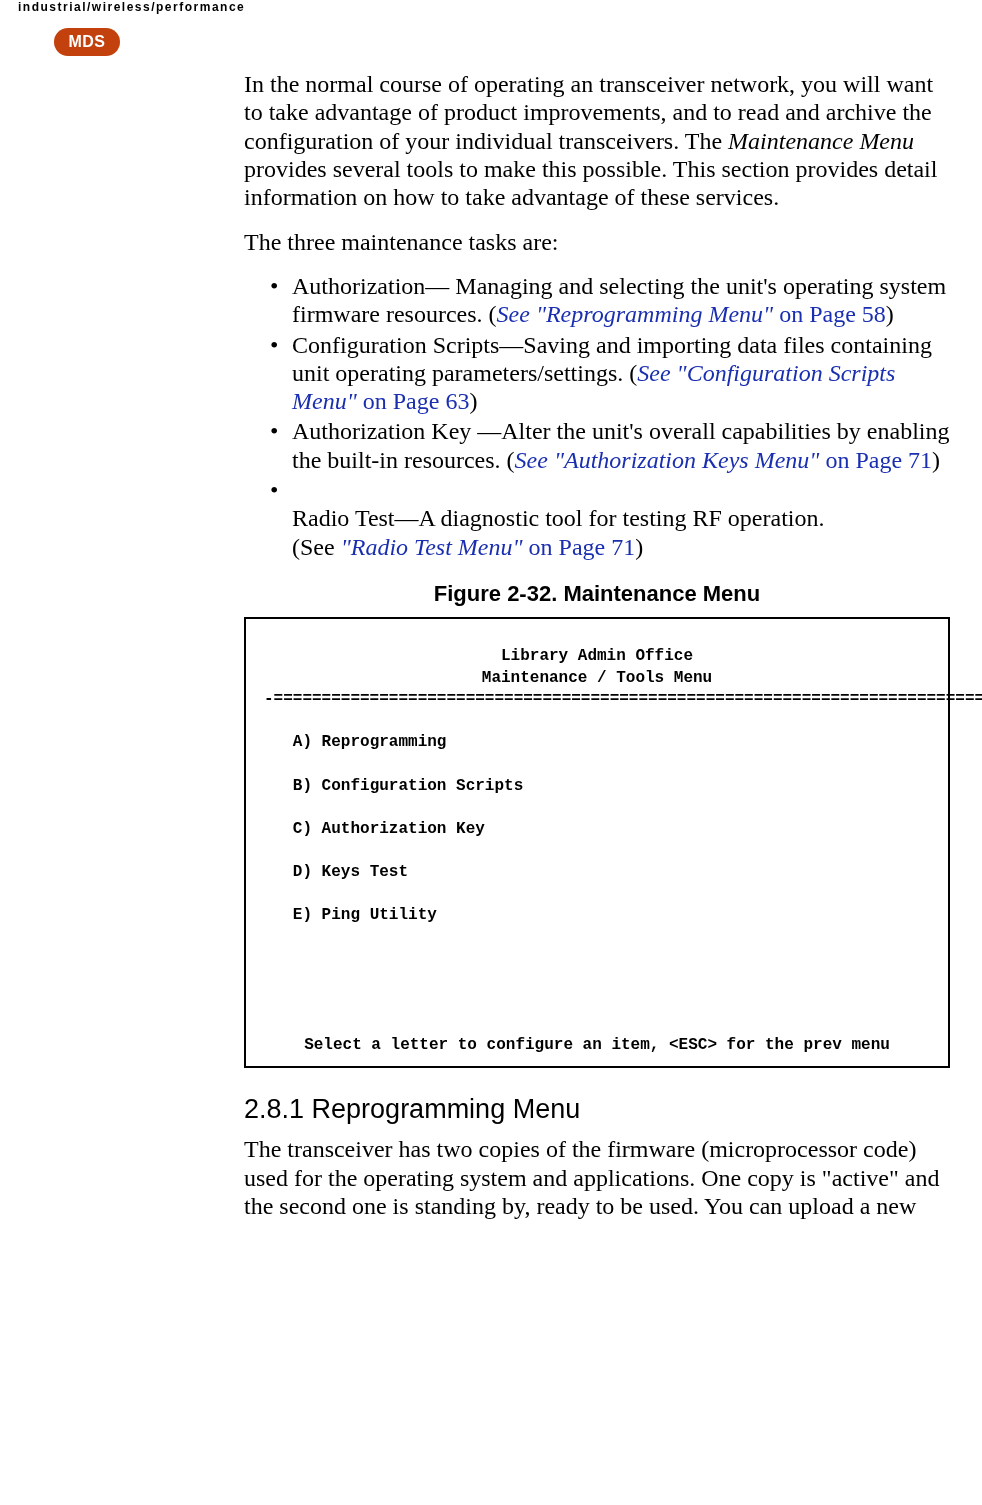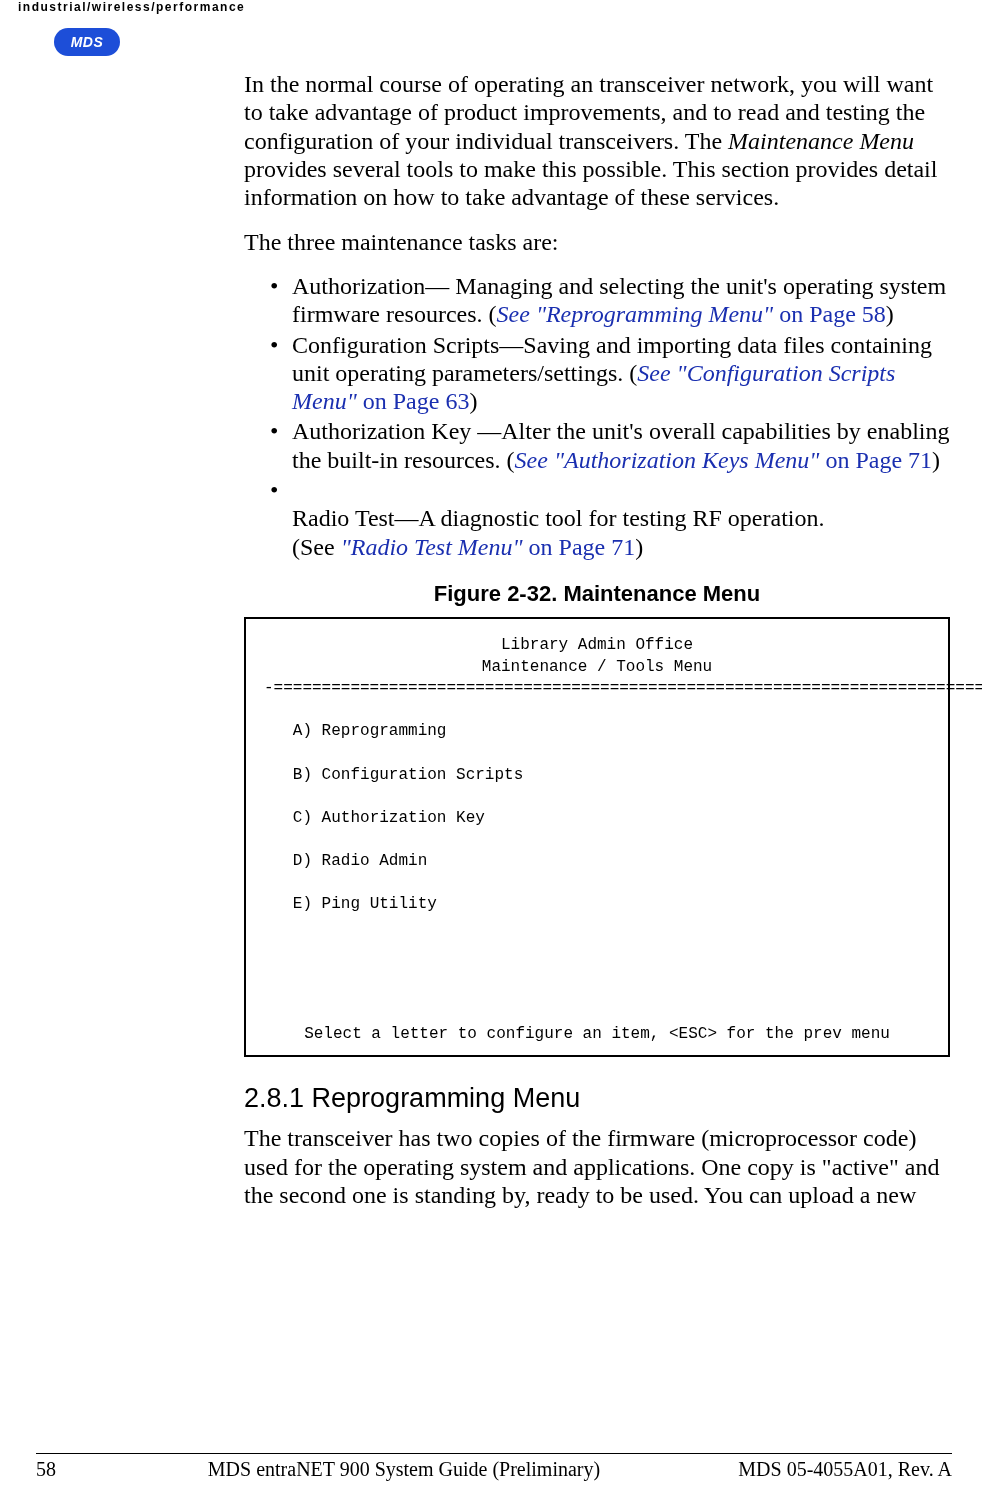--- a/index.html
+++ b/index.html
@@ -27,26 +27,25 @@
     color: #000;
   }
   .logo-wrap {
     position: absolute;
     top: 28px;
     left: 54px;
   }
   .logo {
     width: 66px;
     height: 28px;
-    background: #1d4ed8;
+    background: #c2410c;
     color: #fff;
     font-family: Arial, Helvetica, sans-serif;
     font-weight: bold;
-    font-size: 14px;
-    font-style: italic;
+    font-size: 16px;
     letter-spacing: 0.5px;
     border-radius: 14px / 14px;
     display: flex;
     align-items: center;
     justify-content: center;
     padding-bottom: 1px;
     box-sizing: border-box;
   }
   .content {
     position: absolute;
@@ -98,23 +97,23 @@
   .figure-caption {
     font-family: Arial, Helvetica, sans-serif;
     font-weight: bold;
     font-size: 22px;
     text-align: center;
     margin: 18px 0 10px 0;
   }
   .terminal-box {
     border: 2px solid #000;
     margin: 2px 0 26px 0;
-    padding: 16px 18px 10px 18px;
+    padding: 27px 18px 10px 18px;
     font-family: "Courier New", Courier, monospace;
-    font-weight: normal;
+    font-weight: bold;
     font-size: 16px;
     line-height: 1.35;
     white-space: pre;
   }
   h2.subsection {
     font-family: Arial, Helvetica, sans-serif;
     font-weight: normal;
     font-size: 27px;
     margin: 10px 0 6px 0;
   }
@@ -153,21 +152,21 @@
   <div class="tagline">industrial/wireless/performance</div>
 
   <div class="logo-wrap">
     <div class="logo">MDS</div>
   </div>
 
   <div class="content">
 
 
     <p class="body">
-      <span>In the normal course of operating an transceiver network, you will want to take advantage of product improvements, and to read and testing the configuration of your individual transceivers. The </span><span class="ital">Maintenance Menu</span><span> provides several tools to make this possible. This section provides detail information on how to take advantage of these services.</span>
+      <span>In the normal course of operating an transceiver network, you will want to take advantage of product improvements, and to read and archive the configuration of your individual transceivers. The </span><span class="ital">Maintenance Menu</span><span> provides several tools to make this possible. This section provides detail information on how to take advantage of these services.</span>
     </p>
 
     <p class="body">The three maintenance tasks are:</p>
 
     <ul class="tasks">
       <li>
         <span>Authorization— Managing and selecting the unit's operating system firmware resources. </span><span class="ital">(</span><span class="ref">See "Reprogramming Menu"</span><span class="refplain"> on Page 58</span><span class="ital">)</span>
       </li>
       <li>
         <span>Configuration Scripts—Saving and importing data files containing unit operating parameters/settings. </span><span class="ital">(</span><span class="ref">See "Configuration Scripts Menu"</span><span class="refplain"> on Page 63</span><span class="ital">)</span>
@@ -183,39 +182,32 @@
 
     <div class="figure-caption">Figure 2-32. Maintenance Menu</div>
 
     <div class="terminal-box"><div style="text-align:center;">Library Admin Office</div><div style="text-align:center;">Maintenance / Tools Menu</div><div style="text-align:center;">-==========================================================================-</div>
    <span>A) Reprogramming</span>
 
    <span>B) Configuration Scripts</span>
 
    <span>C) Authorization Key</span>
 
-   <span>D) Radio Admin</span>
+   <span>D) Keys Test</span>
 
    <span>E) Ping Utility</span>
 
 
 
 
 
 <div style="text-align:center;">Select a letter to configure an item, &lt;ESC&gt; for the prev menu</div></div>
 
     <h2 class="subsection">
       <span>2.8.1</span> <span>Reprogramming Menu</span>
     </h2>
 
     <p class="body">The transceiver has two copies of the firmware (microprocessor code) used for the operating system and applications. One copy is "active" and the second one is standing by, ready to be used. You can upload a new</p>
 
   </div>
 
-  <div class="footer">
-    <div class="footer-row">
-      <div class="page-num">58</div>
-      <div class="doc-title">MDS entraNET 900 System Guide (Preliminary)</div>
-      <div class="doc-rev">MDS 05-4055A01, Rev. A</div>
-    </div>
-  </div>
 
 </div>
 
 </body></html>

